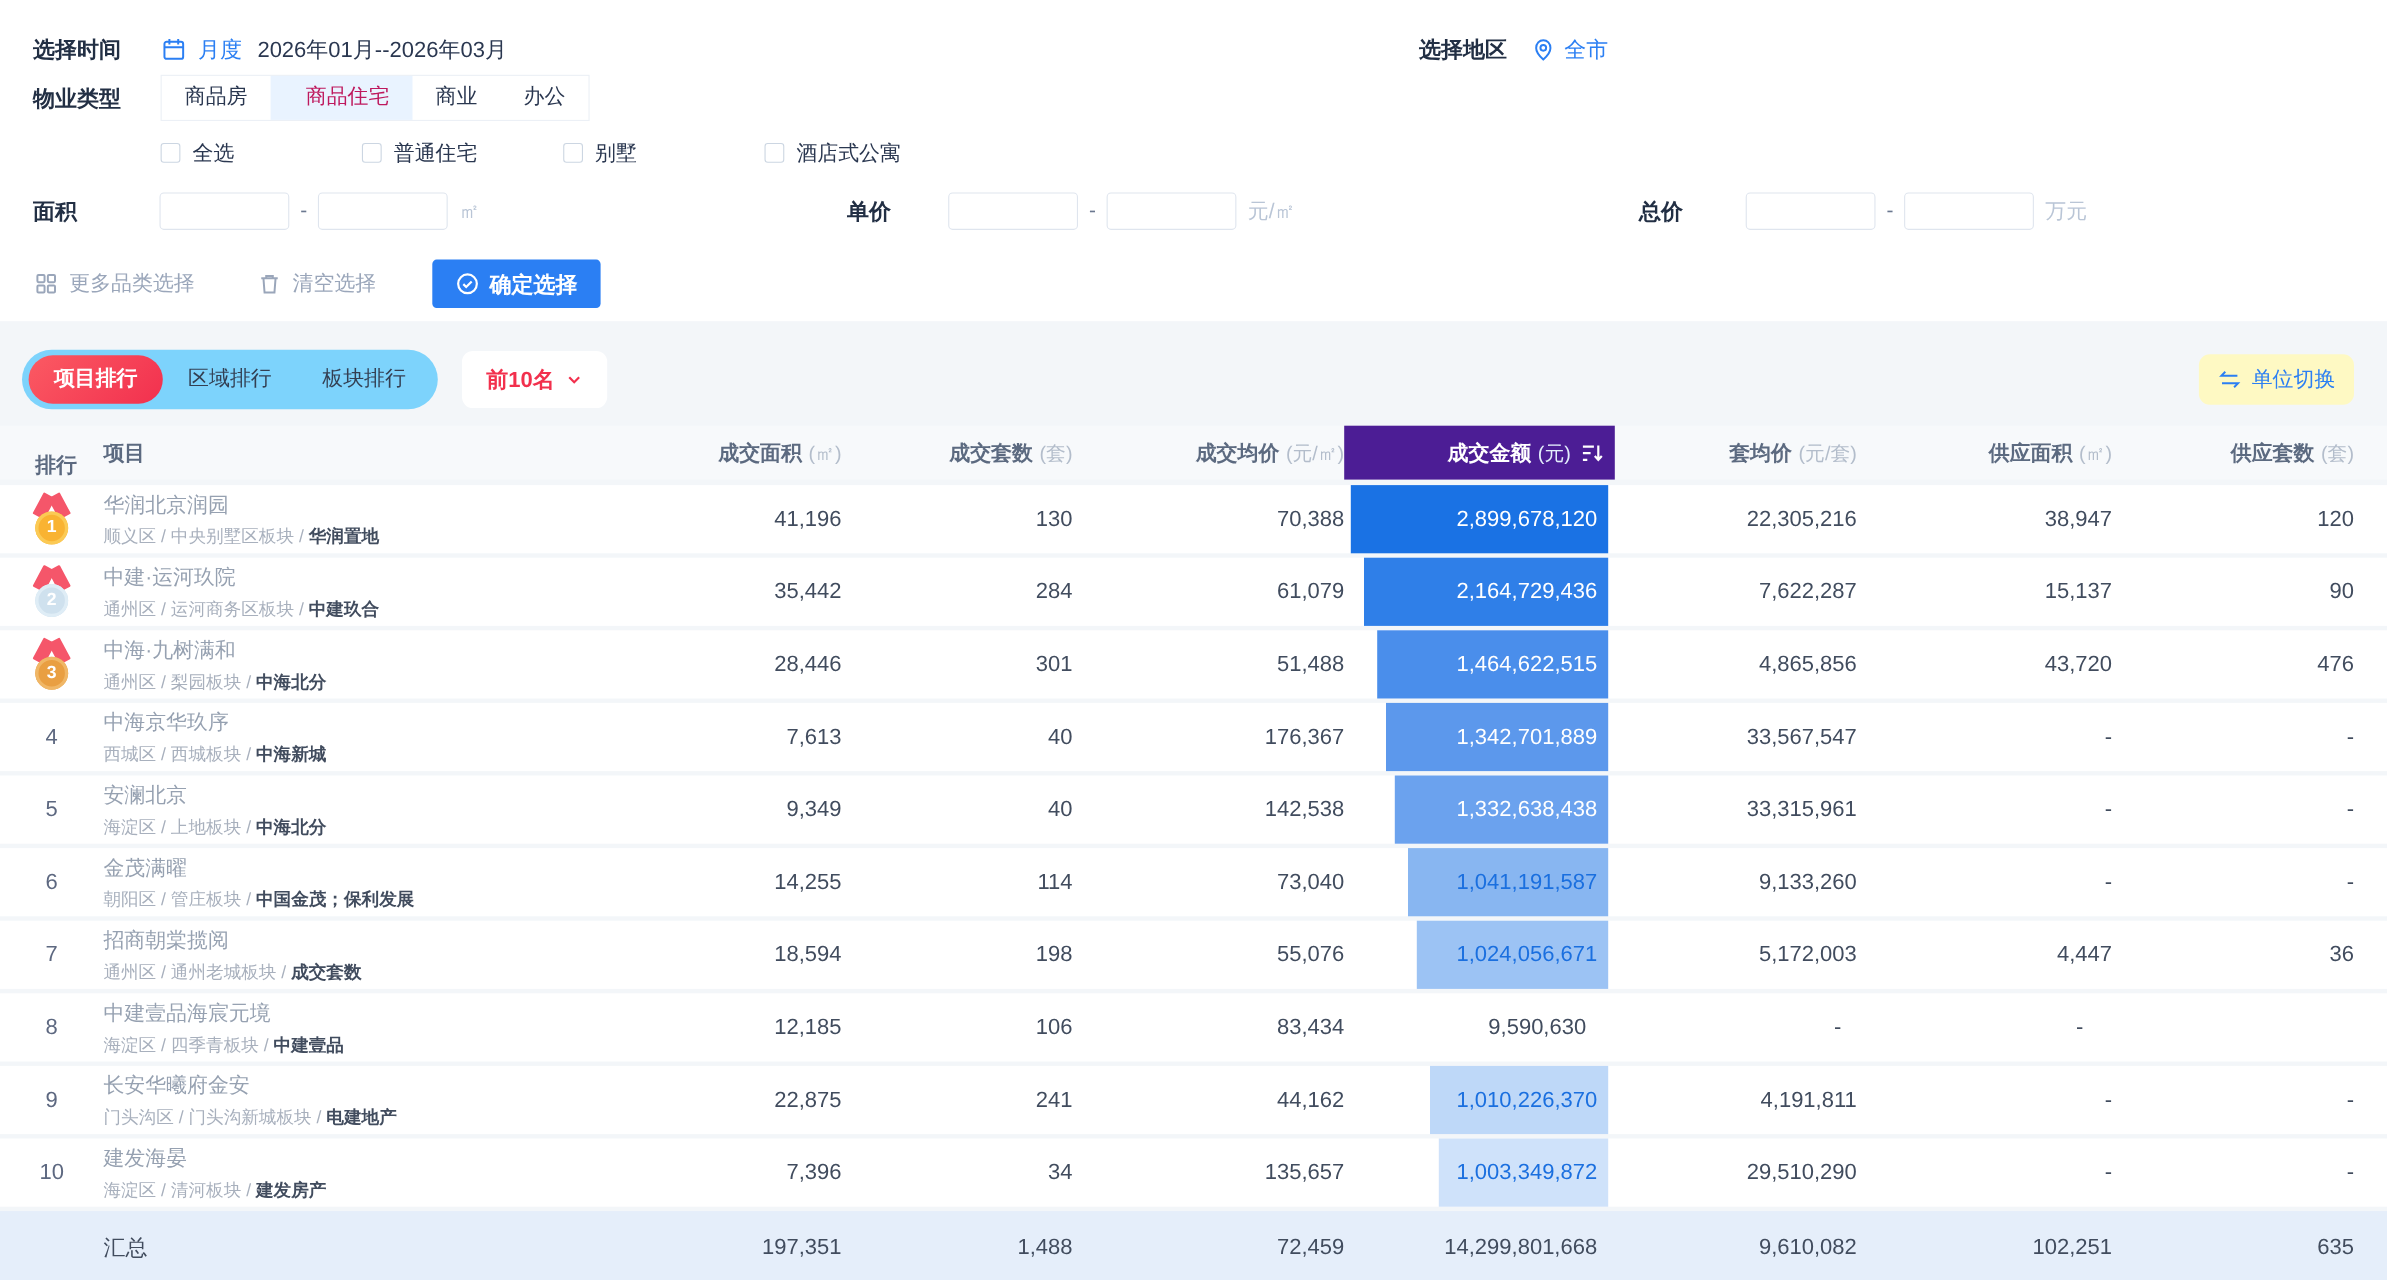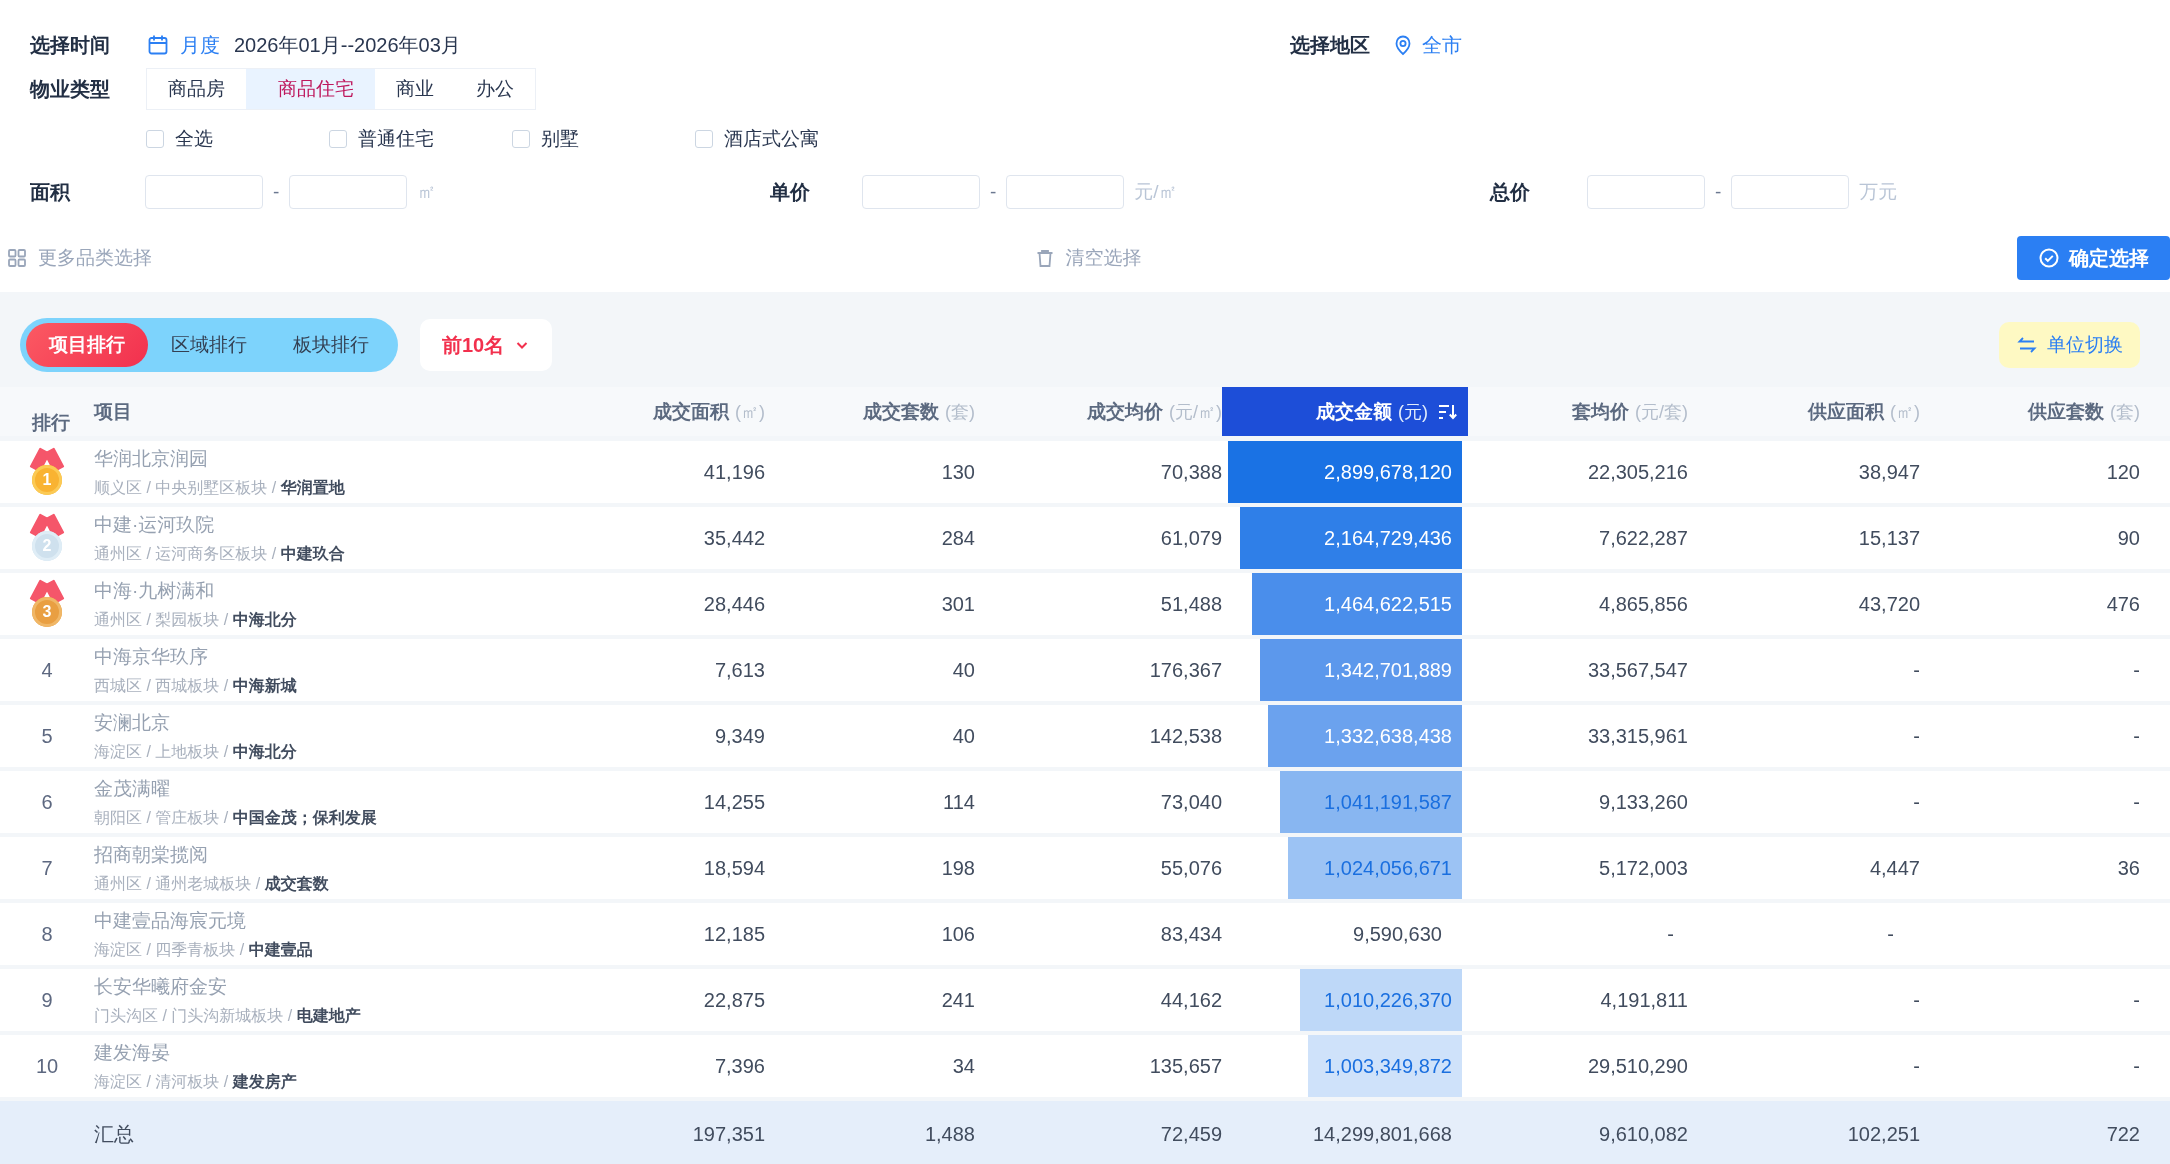--- a/index.html
+++ b/index.html
@@ -26,39 +26,39 @@
   .ptype-tab.active{background:#e9f3ff;color:#be185d;font-weight:400;padding-left:32px;}
   .f-row3{margin:16px 0 0 146px;display:flex;align-items:center;height:26px;}
   .chk-item{width:183px;display:flex;align-items:center;font-size:19px;color:#2a3750;cursor:pointer;}
   .chk-box{width:18px;height:18px;border:1.5px solid #ccd6e2;border-radius:3px;margin-right:11px;background:#fff;flex:none;}
   .f-row4{position:relative;height:36px;margin-top:22px;}
   .range-group{position:absolute;top:0;display:flex;align-items:center;height:36px;}
   .range-group .g-label{font-size:20px;color:#222f44;font-weight:600;flex:none;}
   .r-input{width:118px;height:34px;border:1px solid #dfe5ee;border-radius:4px;background:#fff;outline:none;padding:0 10px;font-size:18px;color:#2a3750;}
   .dash{margin:0 10px;color:#6b7890;font-size:19px;}
   .unit-label{margin-left:10px;color:#b9c5d6;font-size:19px;}
-  .f-row5{margin-top:26px;display:flex;justify-content:space-between;align-items:center;gap:45px;}
+  .f-row5{margin-top:26px;display:flex;justify-content:flex-start;align-items:center;gap:45px;padding-left:25px;}
   .ghost-btn{display:flex;align-items:center;gap:10px;color:#9aa6ba;font-size:19px;cursor:pointer;background:none;border:none;}
   .primary-btn{background:#2b7ff3;color:#fff;height:44px;border:none;border-radius:4px;display:flex;align-items:center;gap:9px;padding:0 21px;font-size:20px;font-weight:600;cursor:pointer;}
   
   .rank-bar{display:flex;align-items:center;padding:26px 30px 0 20px;}
   .pill-group{background:#7dd3fc;border-radius:27px;padding:5px 6px;display:flex;align-items:flex-start;}
   .pill{padding:0 23px;height:44px;line-height:44px;font-size:19px;color:#333f52;border-radius:22px;cursor:pointer;white-space:nowrap;}
   .pill.active{background:linear-gradient(135deg,#fb5a63,#f2304e);color:#fff;font-weight:700;}
   .top-filter{margin-left:22px;background:#fff;border-radius:10px;height:52px;padding:0 22px;display:flex;align-items:center;gap:10px;color:#f2304d;font-size:20px;font-weight:700;cursor:pointer;}
   .unit-switch{margin-left:auto;background:#fef9c3;border-radius:10px;height:46px;padding:0 17px;display:flex;align-items:center;gap:9px;color:#2b7ff3;font-size:19px;cursor:pointer;}
   
   .thead{display:flex;align-items:stretch;height:49px;background:#f7f9fb;margin-top:15px;padding-right:30px;}
   .th{display:flex;align-items:center;justify-content:flex-end;font-size:19px;color:#5c6a80;font-weight:600;white-space:nowrap;}
   .th .h-unit{color:#b3bdcb;font-weight:400;margin-left:6px;font-size:18px;}
   .th-rank{width:94px;justify-content:flex-start;padding-left:32px;align-items:flex-end;}
   .th-project{width:501px;justify-content:flex-start;}
   .c-area{width:170px;}.c-units{width:210px;}.c-avgprice{width:247px;}
   .c-amount{width:246px;}.c-avgunit{width:220px;}.c-supparea{width:232px;}.c-suppunits{width:220px;}
-  .th.c-amount{background:#1d4ed8;color:#fff;padding-right:10px;}
+  .th.c-amount{background:#4c1d95;color:#fff;padding-right:10px;}
   .th.c-amount .h-unit{color:#e3eefc;}
   .tbody{padding-top:5px;}
   .tr{display:flex;align-items:center;height:62px;background:#fff;margin-bottom:4px;padding-right:30px;cursor:pointer;}
   .td{font-size:20px;color:#414c5e;text-align:right;white-space:nowrap;}
   .td-rank{width:94px;display:flex;justify-content:center;align-items:center;flex:none;}
   .rank-num{font-size:20px;color:#5d6880;}
   .td-project{width:501px;text-align:left;flex:none;}
   .p-name{font-size:19px;color:#96a1b1;margin-bottom:6px;}
   .p-sub{font-size:16px;color:#a8b0bd;}
   .p-dev{color:#414c5e;font-weight:700;}
@@ -460,16 +460,16 @@
         <span class="sum-label">汇总</span>
       </div>
       <div class="td c-area">197,351</div>
       <div class="td c-units">1,488</div>
       <div class="td c-avgprice">72,459</div>
       <div class="td c-amount">
         <span class="amount-val" style="color:#414c5e;">14,299,801,668</span>
       </div>
       <div class="td c-avgunit">9,610,082</div>
       <div class="td c-supparea">102,251</div>
-      <div class="td c-suppunits">722</div>
+      <div class="td c-suppunits">635</div>
     </div>
   </section>
 </div>
 
 </body></html>

